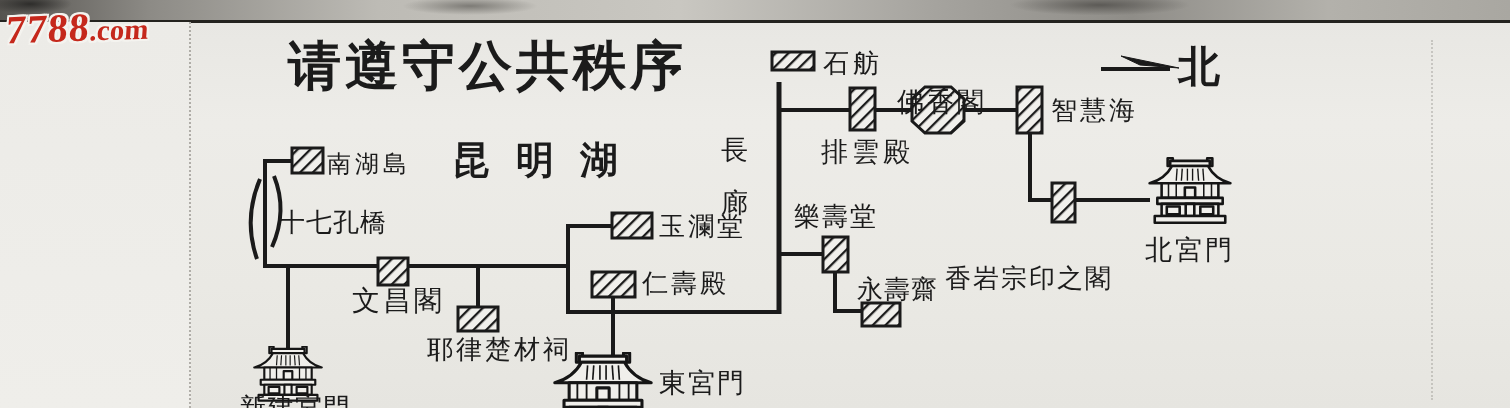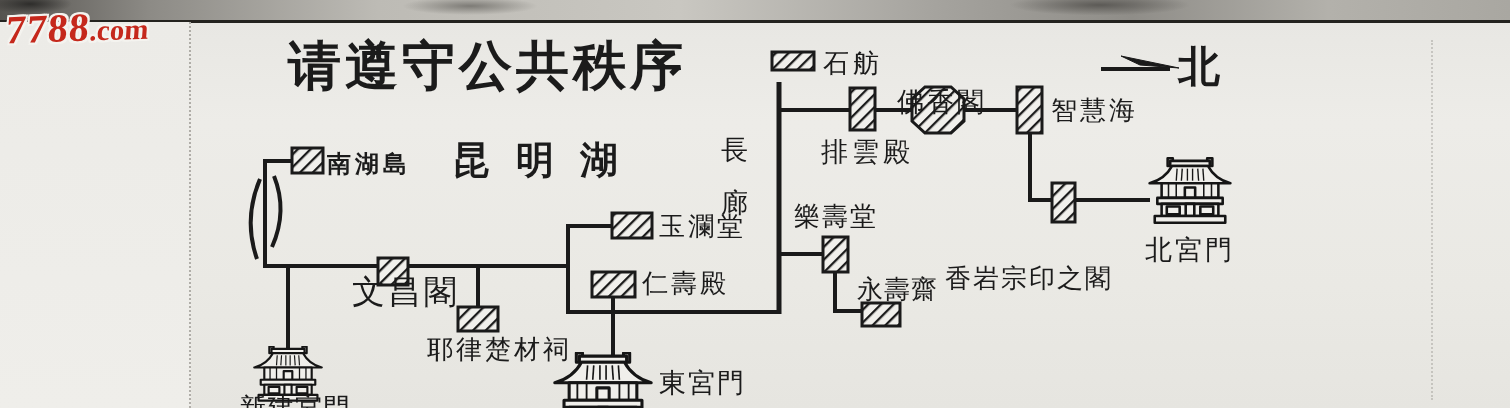--- a/index.html
+++ b/index.html
@@ -35,23 +35,23 @@
     text-shadow:-2px 0 0 #f4f3ef,2px 0 0 #f4f3ef,0 -2px 0 #f4f3ef,0 2px 0 #f4f3ef,
                  -2px -2px 0 #f4f3ef,2px 2px 0 #f4f3ef,2px -2px 0 #f4f3ef,-2px 2px 0 #f4f3ef;
   }
   .wm-main{font-size:40px;letter-spacing:1px;}
   .wm-suffix{font-size:29px;}
   
   .lbl{position:absolute;white-space:nowrap;line-height:1;z-index:3;}
   .title{left:288px;top:40px;font-size:53px;font-weight:bold;letter-spacing:4px;}
   .north-label{left:1178px;top:46px;font-size:42px;font-weight:bold;}
   .lake{left:452px;top:141px;font-size:38px;font-weight:bold;letter-spacing:26px;}
-  .nanhu{left:327px;top:152px;font-size:24px;letter-spacing:4px;font-weight:bold;}
+  .nanhu{left:327px;top:152px;font-size:24px;letter-spacing:4px;}
   .bridge{left:279px;top:210px;font-size:26px;letter-spacing:1px;}
-  .wenchang{left:352px;top:276px;font-size:33px;letter-spacing:3px;}
+  .wenchang{left:352px;top:287px;font-size:28px;letter-spacing:3px;}
   .yelu{left:407px;top:337px;font-size:26px;letter-spacing:3px;margin-left:20px;}
   .yulan{left:659px;top:214px;font-size:26px;letter-spacing:3px;}
   .renshou{left:642px;top:272px;font-size:26px;letter-spacing:3px;font-family:Liberation Mono, monospace;}
   .leshou{left:794px;top:204px;font-size:26px;letter-spacing:2px;}
   .yongshou{left:857px;top:277px;font-size:26px;letter-spacing:1px;font-family:Liberation Serif, serif;}
   .changlang{left:721px;top:124px;font-size:27px;width:30px;white-space:normal;line-height:1.95;}
   .shifang{left:823px;top:51px;font-size:26px;letter-spacing:4px;}
   .paiyun{left:821px;top:139px;font-size:27px;letter-spacing:4px;}
   .foxiang{left:897px;top:57px;font-size:27px;letter-spacing:3px;margin-top:32px;}
   .zhihui{left:1051px;top:98px;font-size:26px;letter-spacing:3px;}
@@ -157,20 +157,21 @@
       <line x1="1101" y1="69" x2="1170" y2="69" stroke-width="4"></line>
       <polygon points="1179,68 1121,56 1140,65" stroke-width="1"></polygon>
     </g>
   </svg>
 
   <div class="lbl title">请遵守公共秩序</div>
   <div class="lbl north-label">北</div>
   <div class="lbl lake">昆明湖</div>
 
   <div class="lbl nanhu">南湖島</div>
+  <div class="lbl bridge">十七孔橋</div>
   <div class="lbl wenchang">文昌閣</div>
   <div class="lbl yelu">耶律楚材祠</div>
   <div class="lbl yulan">玉瀾堂</div>
   <div class="lbl renshou">仁壽殿</div>
   <div class="lbl leshou">樂壽堂</div>
   <div class="lbl yongshou">永壽齋</div>
   <div class="lbl changlang">長廊</div>
   <div class="lbl shifang">石舫</div>
   <div class="lbl paiyun">排雲殿</div>
   <div class="lbl foxiang">佛香閣</div>

